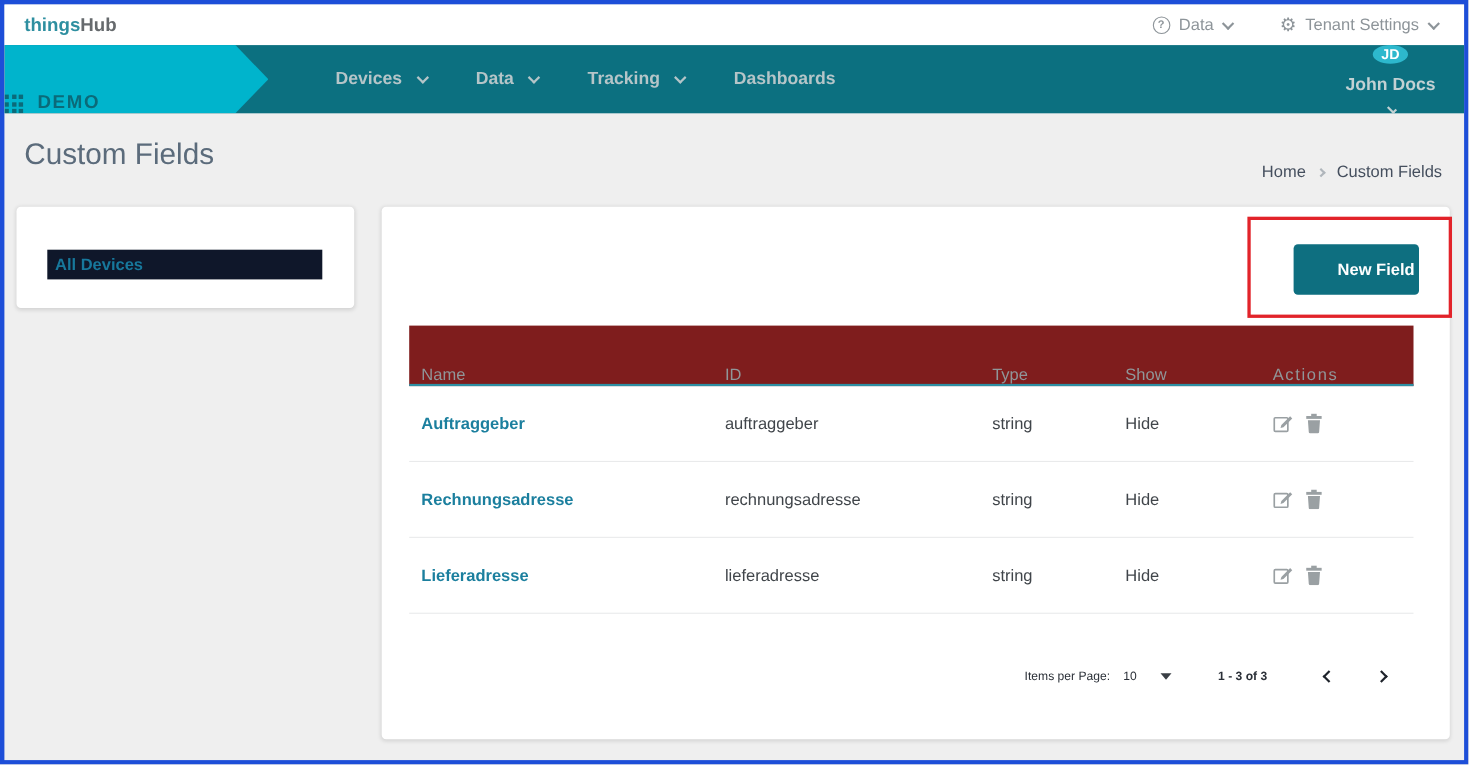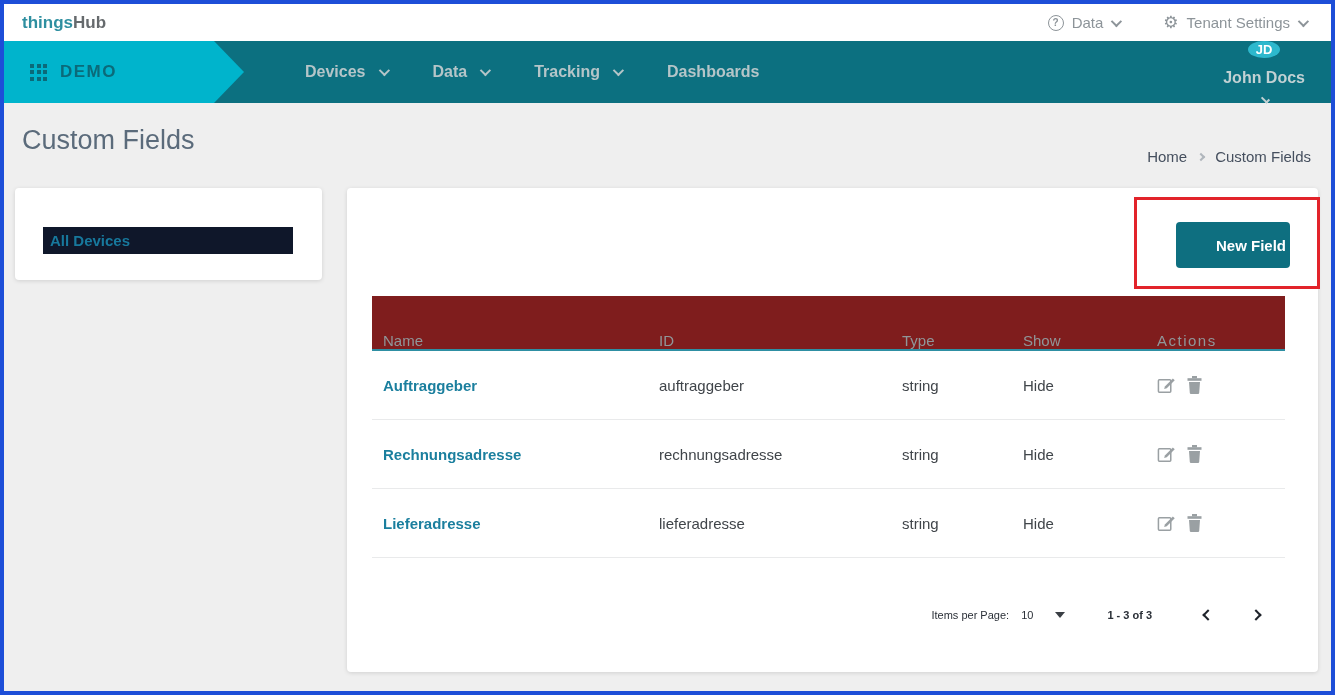--- a/index.html
+++ b/index.html
@@ -18,21 +18,21 @@
   .help-icon{ width:16px; height:16px; border:1.4px solid #8d9499; border-radius:50%;
               display:flex; align-items:center; justify-content:center; font-size:10px; font-weight:700; }
   .gear-icon{ font-size:17px; line-height:1; }
   .chev{ width:8px; height:8px; border-right:2px solid #8d9499; border-bottom:2px solid #8d9499;
          transform:rotate(45deg) translateY(-2px); }
 
   
   .navbar{ position:absolute; left:0; top:37px; width:100%; height:62px; background:#0c7080; }
   .demo-arrow{ position:absolute; left:0; top:0; width:240px; height:62px; background:#00b4cc;
                clip-path:polygon(0 0, 210px 0, 240px 31px, 210px 62px, 0 62px);
-               display:flex; align-items:center; gap:13px; padding-left:26px; cursor:pointer; }
+               display:flex; align-items:flex-end; gap:13px; cursor:pointer; }
   .grid-icon{ display:grid; grid-template-columns:repeat(3,4px); grid-auto-rows:4px; gap:2.5px; }
   .grid-icon i{ background:#0b6a79; }
   .demo-label{ color:#0b6a79; font-weight:700; font-size:17px; letter-spacing:1.5px; }
   .nav-menu{ position:absolute; left:301px; top:0; height:62px; display:flex; align-items:center; gap:46px; }
   .nav-item{ display:flex; align-items:center; gap:13px; color:#b5c5c8; font-size:16px; font-weight:600; cursor:pointer; }
   .nav-item .chev{ border-color:#b5c5c8; }
   .user-chip{ position:absolute; right:26px; top:0; height:62px; display:flex; align-items:center; gap:11px; cursor:pointer;flex-direction:column; }
   .avatar{ width:32px; height:32px; border-radius:50%; background:#2db8cd; color:#fff;
            display:flex; align-items:center; justify-content:center; font-size:13px; font-weight:700; }
   .user-name{ color:#c2d1d3; font-size:16px; font-weight:600; }

